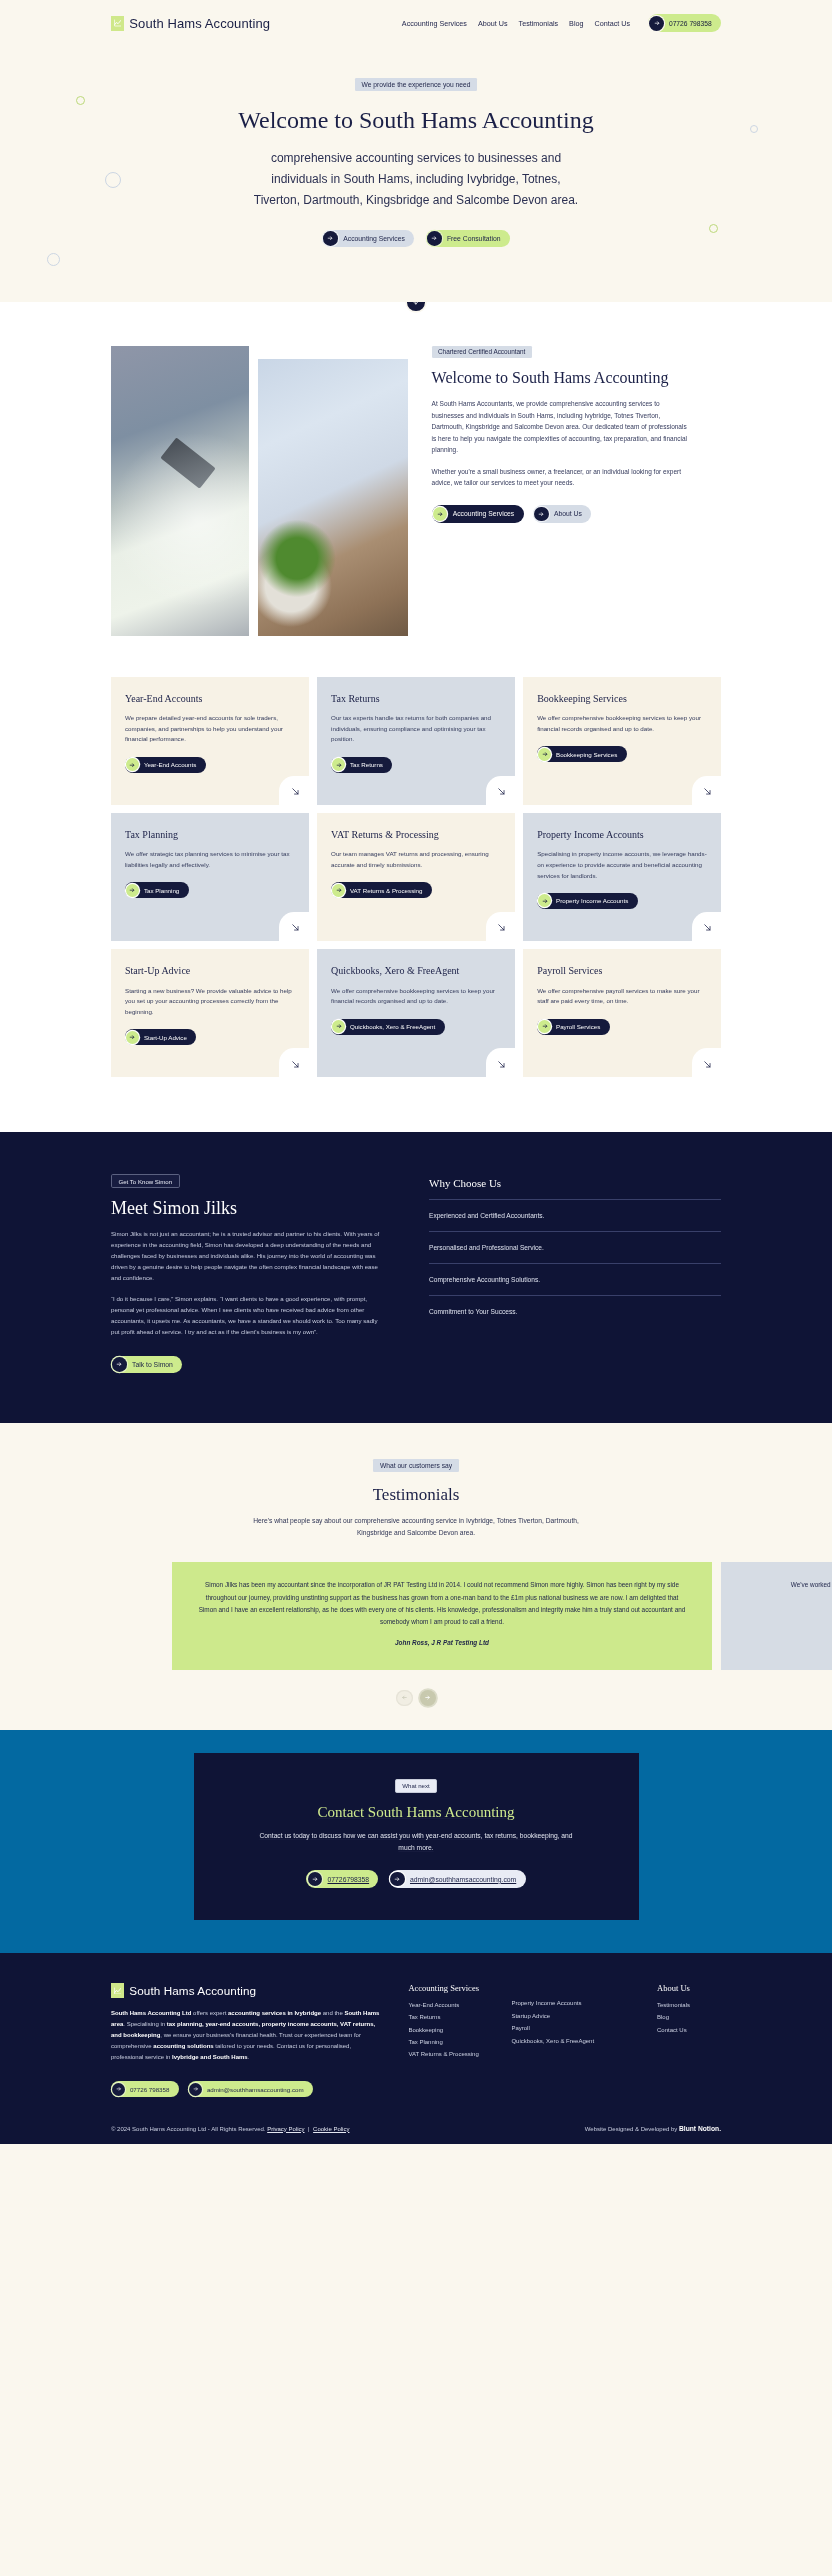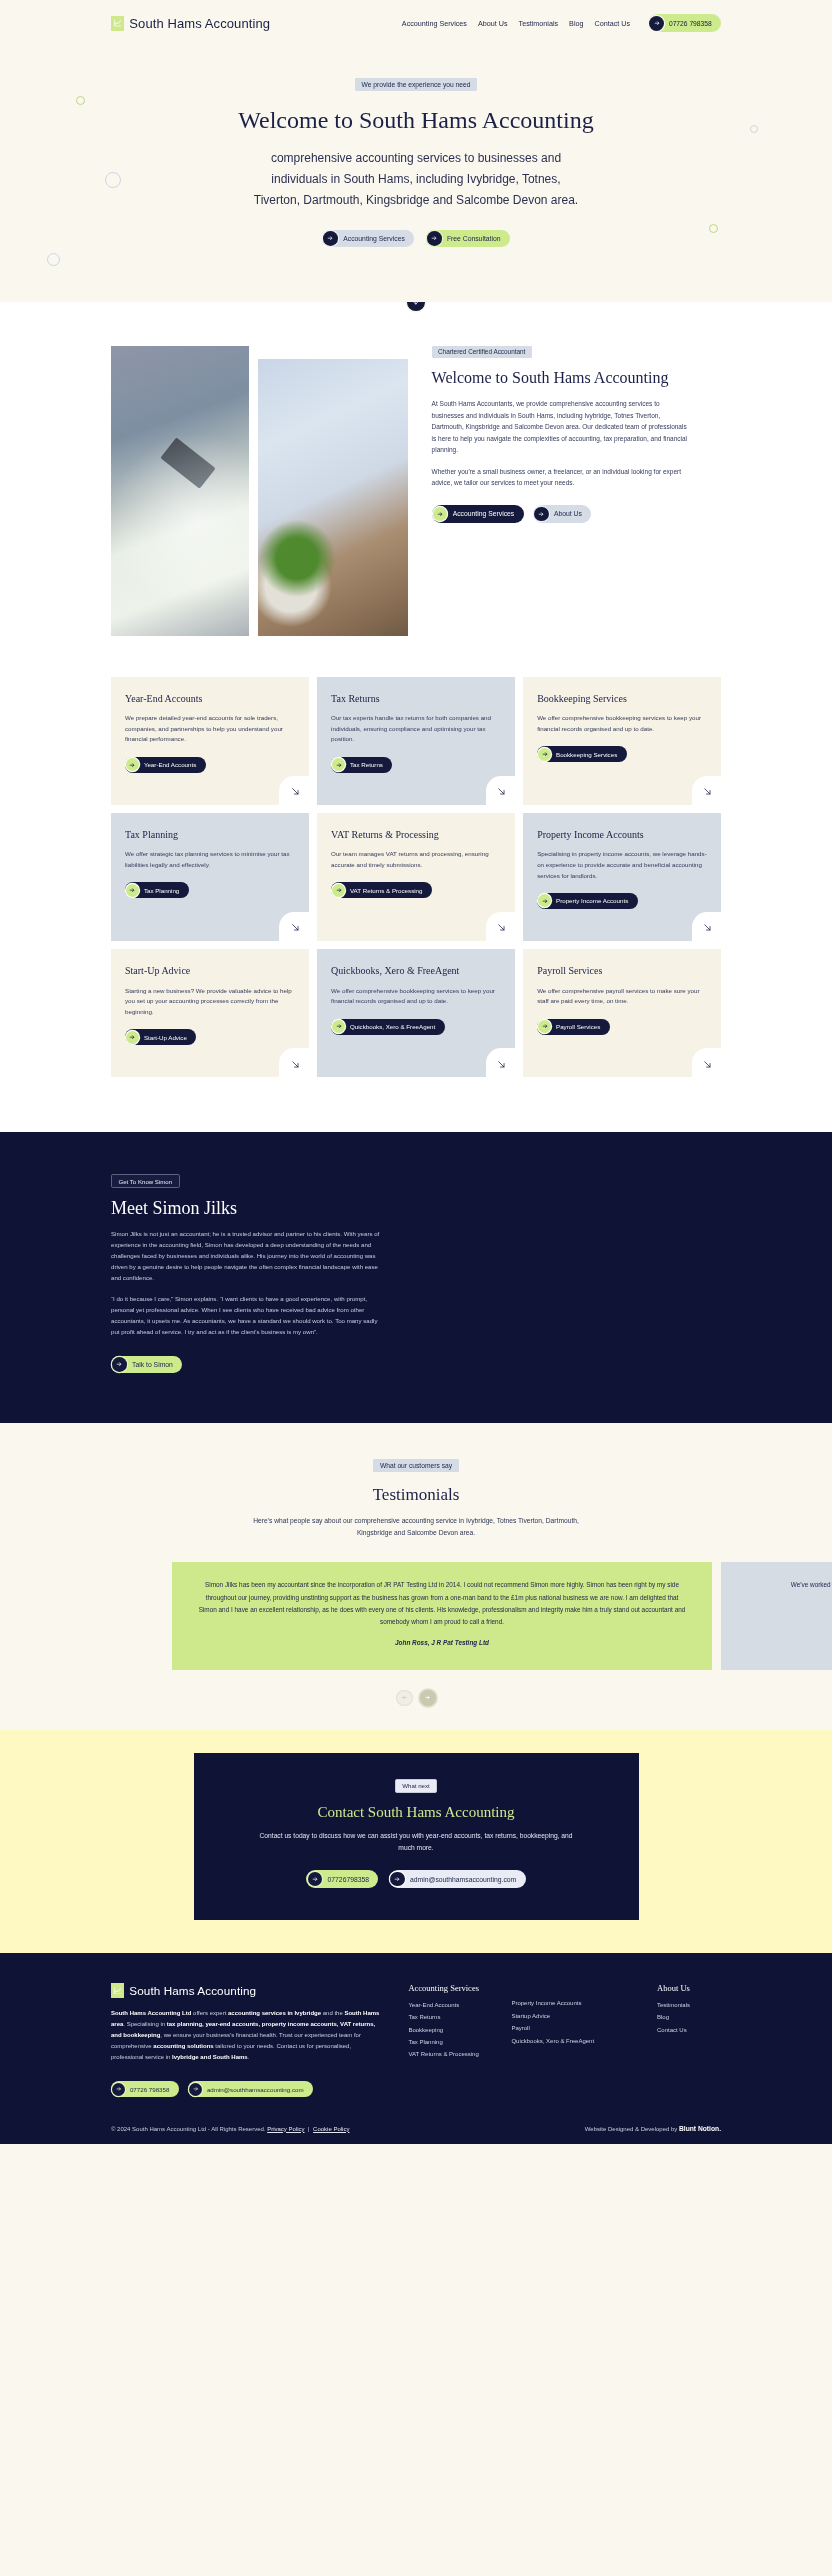--- a/index.html
+++ b/index.html
@@ -334,21 +334,21 @@
   .tnav { display:flex; justify-content:center; gap: 7px; margin-top: 20px; }
   .tnav-btn {
     width: 16.3px; height: 16.3px; border-radius:50%;
     display:flex; align-items:center; justify-content:center;
     cursor:pointer;
   }
   .tnav-prev { background:#f1eee3; box-shadow: 0 0 0 1.2px #e6e3d7 inset; }
   .tnav-next { background:#c8c9ae; box-shadow: 0 0 0 1.8px #dcdcc9; }
 
   
-  .cta-wrap { background:#fef9c3; padding: 23.4px 0 33px; }
+  .cta-wrap { background:#0369a1; padding: 23.4px 0 33px; text-decoration: underline; }
   .cta {
     margin: 0 auto;
     width: 445px;
     background:#0f1436;
     text-align:center;
     padding: 26px 23.4px 32px;
   }
   .cta .badge-outline { background:#e9ecf5; color:#1d2348; border-color:#c7ccd9; }
   .cta h2 {
     font-family:"Liberation Serif", serif;
@@ -640,20 +640,29 @@
     <p>Simon Jilks is not just an accountant; he is a trusted advisor and partner to his clients. With years of experience in the accounting field, Simon has developed a deep understanding of the needs and challenges faced by businesses and individuals alike. His journey into the world of accounting was driven by a genuine desire to help people navigate the often complex financial landscape with ease and confidence.</p>
     <p>“I do it because I care,” Simon explains. “I want clients to have a good experience, with prompt, personal yet professional advice. When I see clients who have received bad advice from other accountants, it upsets me. As accountants, we have a standard we should work to. Too many sadly put profit ahead of service. I try and act as if the client's business is my own”.</p>
     <button class="btn btn-green">
       <span class="knob">
         <svg width="6.4" height="6.4" viewBox="0 0 11 11">
             <path d="M2 5.5h6M6 3l2.5 2.5L6 8" stroke="#ffffff" stroke-width="1.2" fill="none" stroke-linecap="round" stroke-linejoin="round"></path>
           </svg>
       </span>
       <span>Talk to Simon</span>
     </button>
+  </div>
+  <div class="simon-right">
+    <h3>Why Choose Us</h3>
+    <div id="why-list">
+        <div class="why-item">Experienced and Certified Accountants.</div>
+        <div class="why-item">Personalised and Professional Service.</div>
+        <div class="why-item">Comprehensive Accounting Solutions.</div>
+        <div class="why-item">Commitment to Your Success.</div>
+      </div>
   </div>
 </section>
 
 <section class="testimonials">
   <span class="eyebrow">What our customers say</span>
   <h2>Testimonials</h2>
   <p class="lede">Here's what people say about our comprehensive accounting service in Ivybridge, Totnes Tiverton, Dartmouth, Kingsbridge and Salcombe Devon area.</p>
   <div class="tcar" id="tcar">
       <div class="tcard green">
         <p>Simon Jilks has been my accountant since the incorporation of JR PAT Testing Ltd in 2014. I could not recommend Simon more highly. Simon has been right by my side throughout our journey, providing unstinting support as the business has grown from a one-man band to the £1m plus national business we are now. I am delighted that Simon and I have an excellent relationship, as he does with every one of his clients. His knowledge, professionalism and integrity make him a truly stand out accountant and somebody whom I am proud to call a friend.</p>

